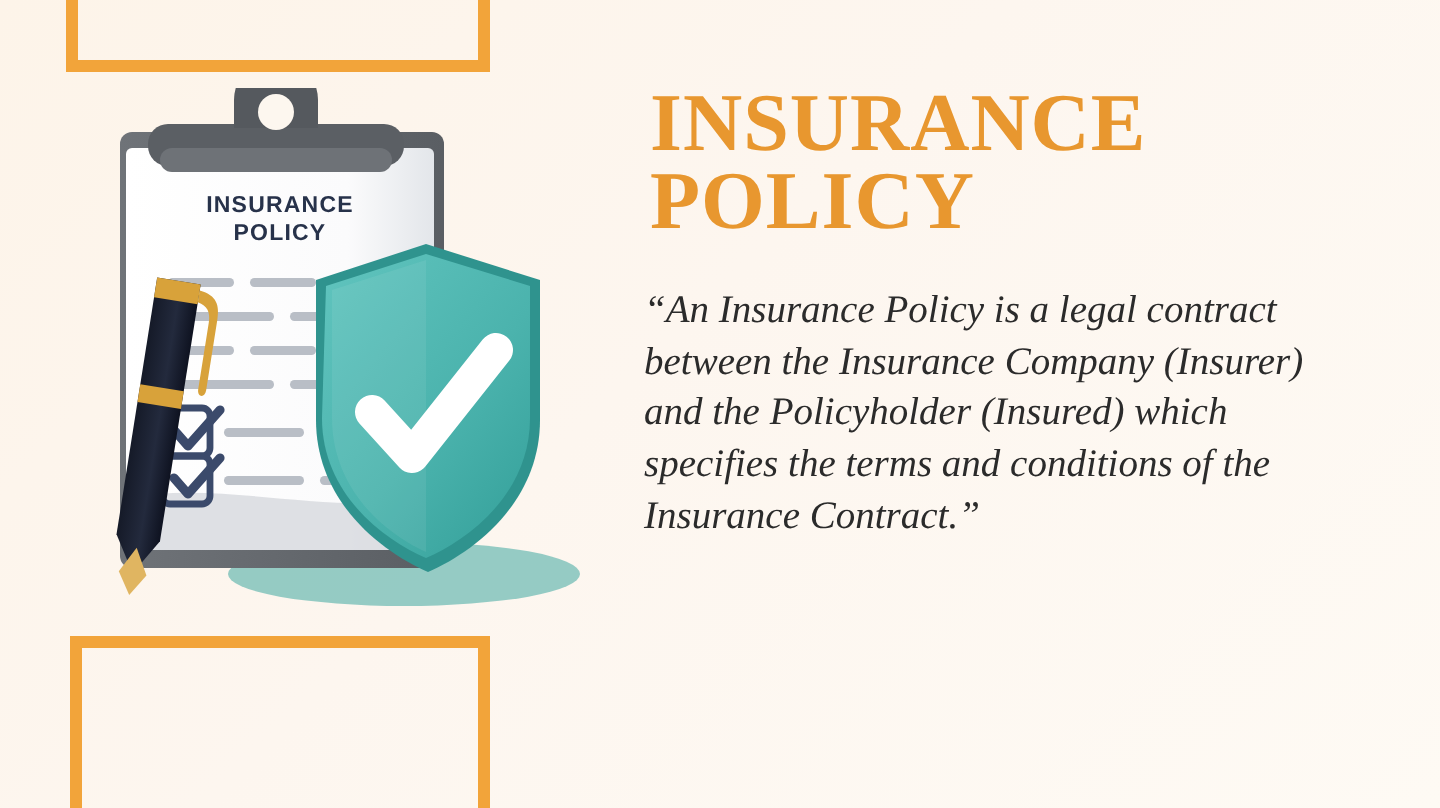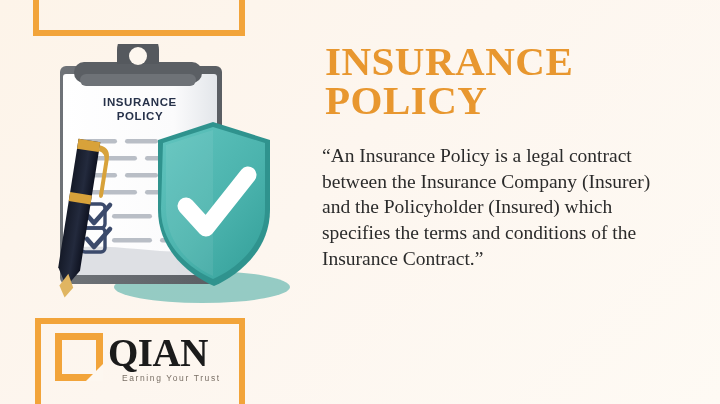--- a/index.html
+++ b/index.html
@@ -87,20 +87,21 @@
     color:#e8972f;
     letter-spacing:0.5px;
   }
   .headline .l2{display:block;}
 
   .quote{
     position:absolute;
     left:322px; top:143px;
     width:350px;
     font-family:"Liberation Serif",serif;
+    font-style:italic;
     font-size:19.5px;
     line-height:1.32;
     color:#2b2b2b;
   }
 
   
   .illus{
     position:absolute;
     left:42px; top:44px;
     width:252px; height:262px;
@@ -203,21 +204,14 @@
     </svg>
   </div>
 
   <div class="headline">
     <span>INSURANCE</span>
     <span class="l2">POLICY</span>
   </div>
 
   <div class="quote">“An Insurance Policy is a legal contract between the Insurance Company (Insurer) and the Policyholder (Insured) which specifies the terms and conditions of the Insurance Contract.”</div>
 
-  <div class="logo">
-    <div class="logo-mark"></div>
-    <div class="logo-text">
-      <span class="logo-word">QIAN</span>
-      <span class="logo-tag">Earning Your Trust</span>
-    </div>
-  </div>
 
 </div>
 
 </body></html>

